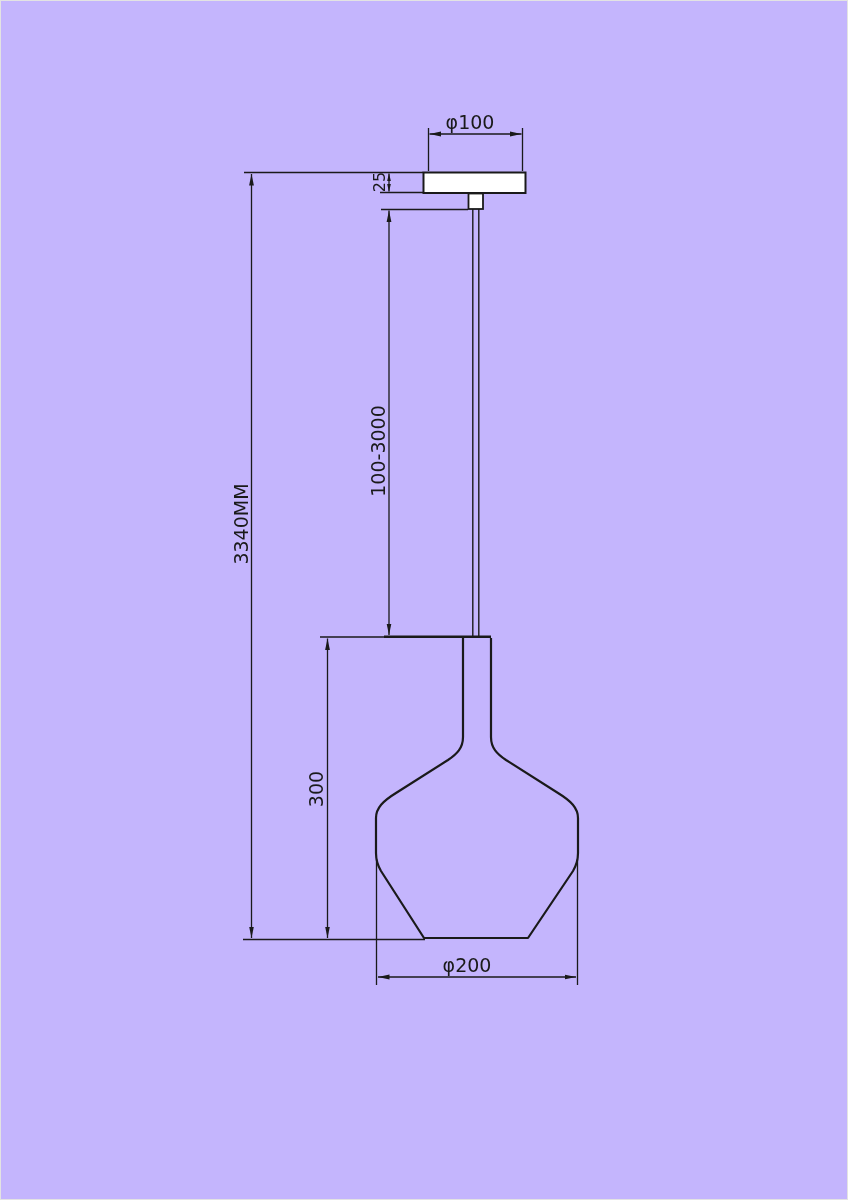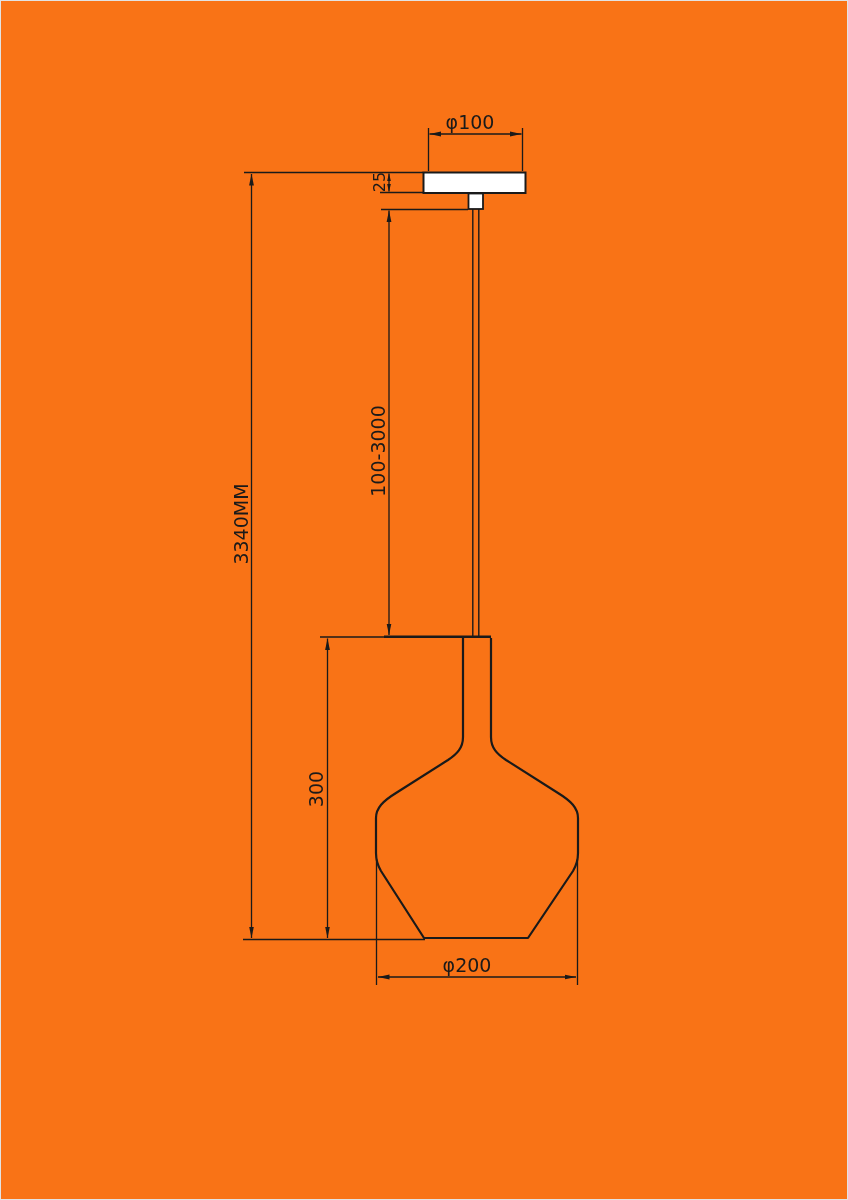--- a/index.html
+++ b/index.html
@@ -1,19 +1,19 @@
 <!DOCTYPE html>
 <html><head>
 <meta charset="utf-8">
 <style>
   html,body{margin:0;padding:0;background:#ffffff;}
   .stage{
     position:relative;
     width:848px;height:1200px;
-    background:#f97316;
+    background:#c4b5fd;
     box-sizing:border-box;
     border:1px solid #e3e3e3;
     font-family:"DejaVu Sans","Liberation Sans",sans-serif;
     overflow:hidden;
   }
   svg{display:block;}
   .dim-text{
     font-family:"DejaVu Sans","Liberation Sans",sans-serif;
     font-size:19px;
     fill:#1a1a1a;

